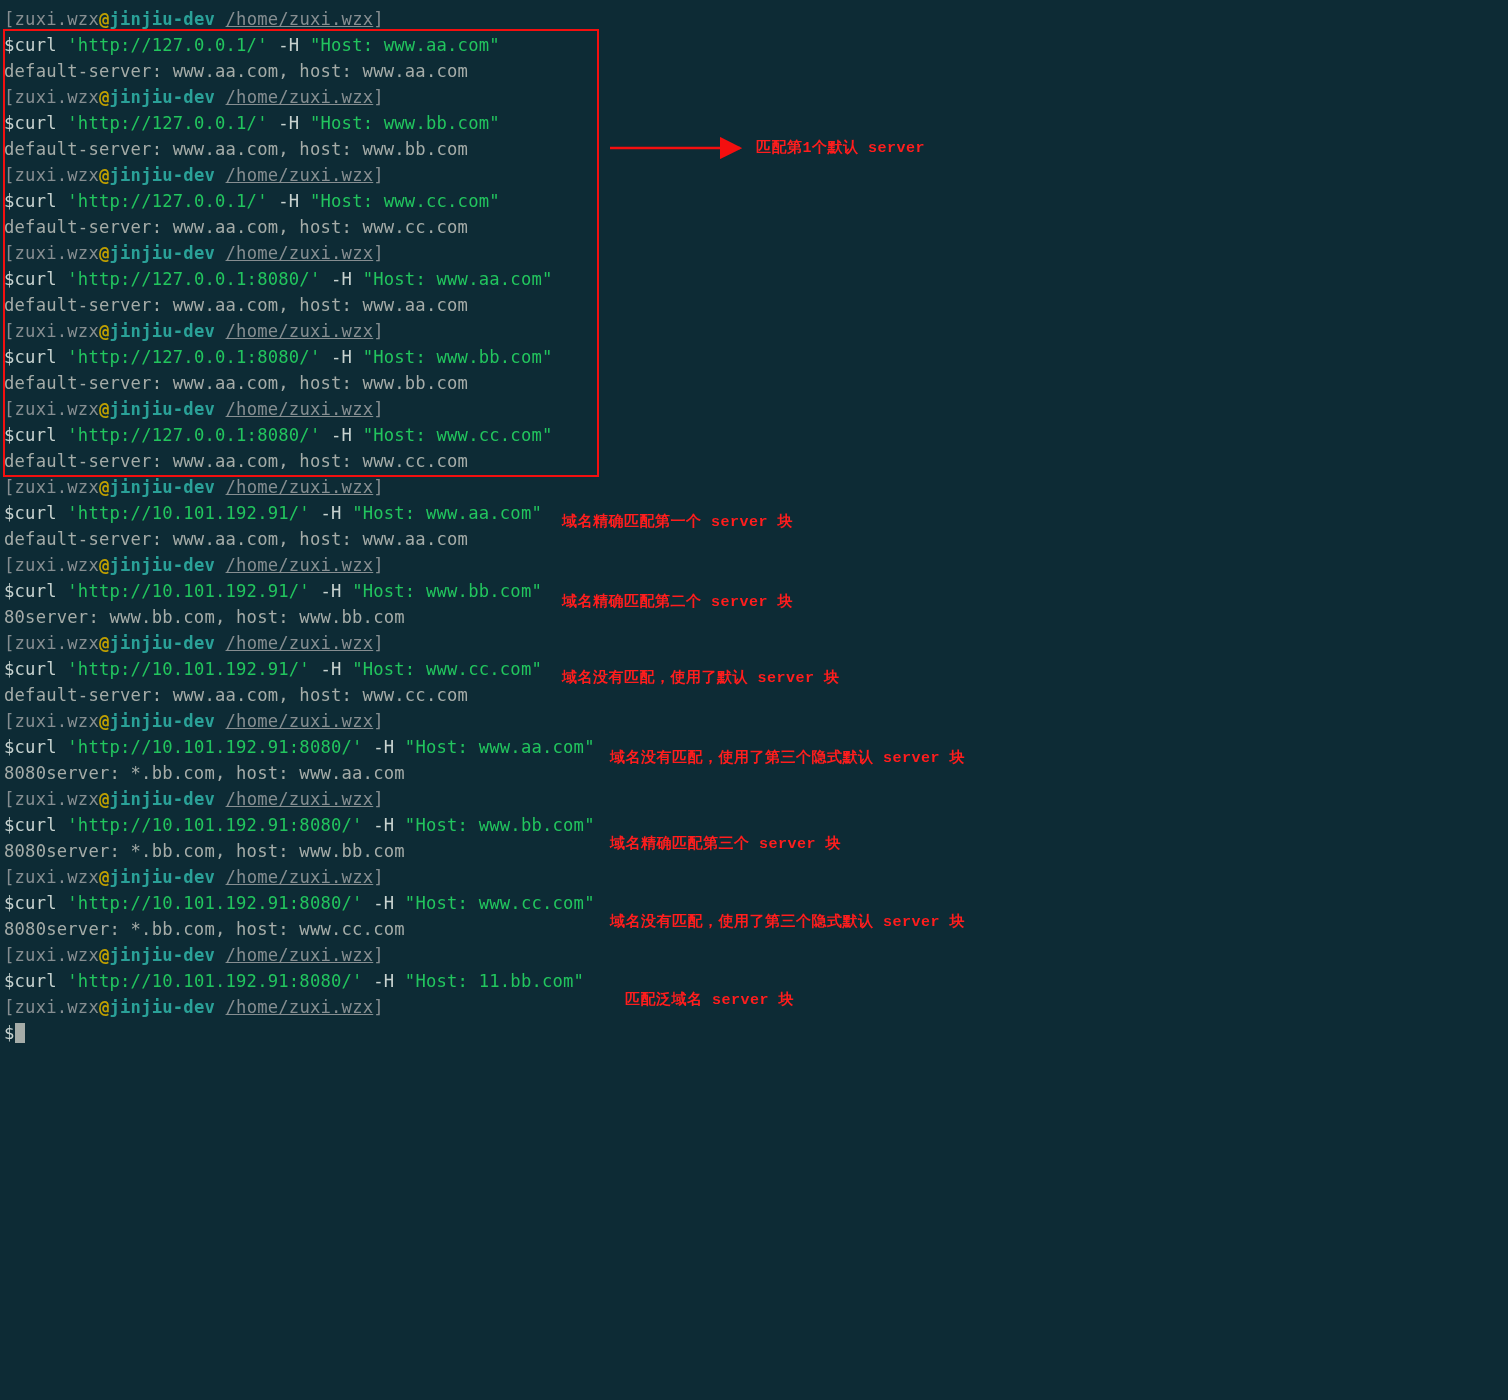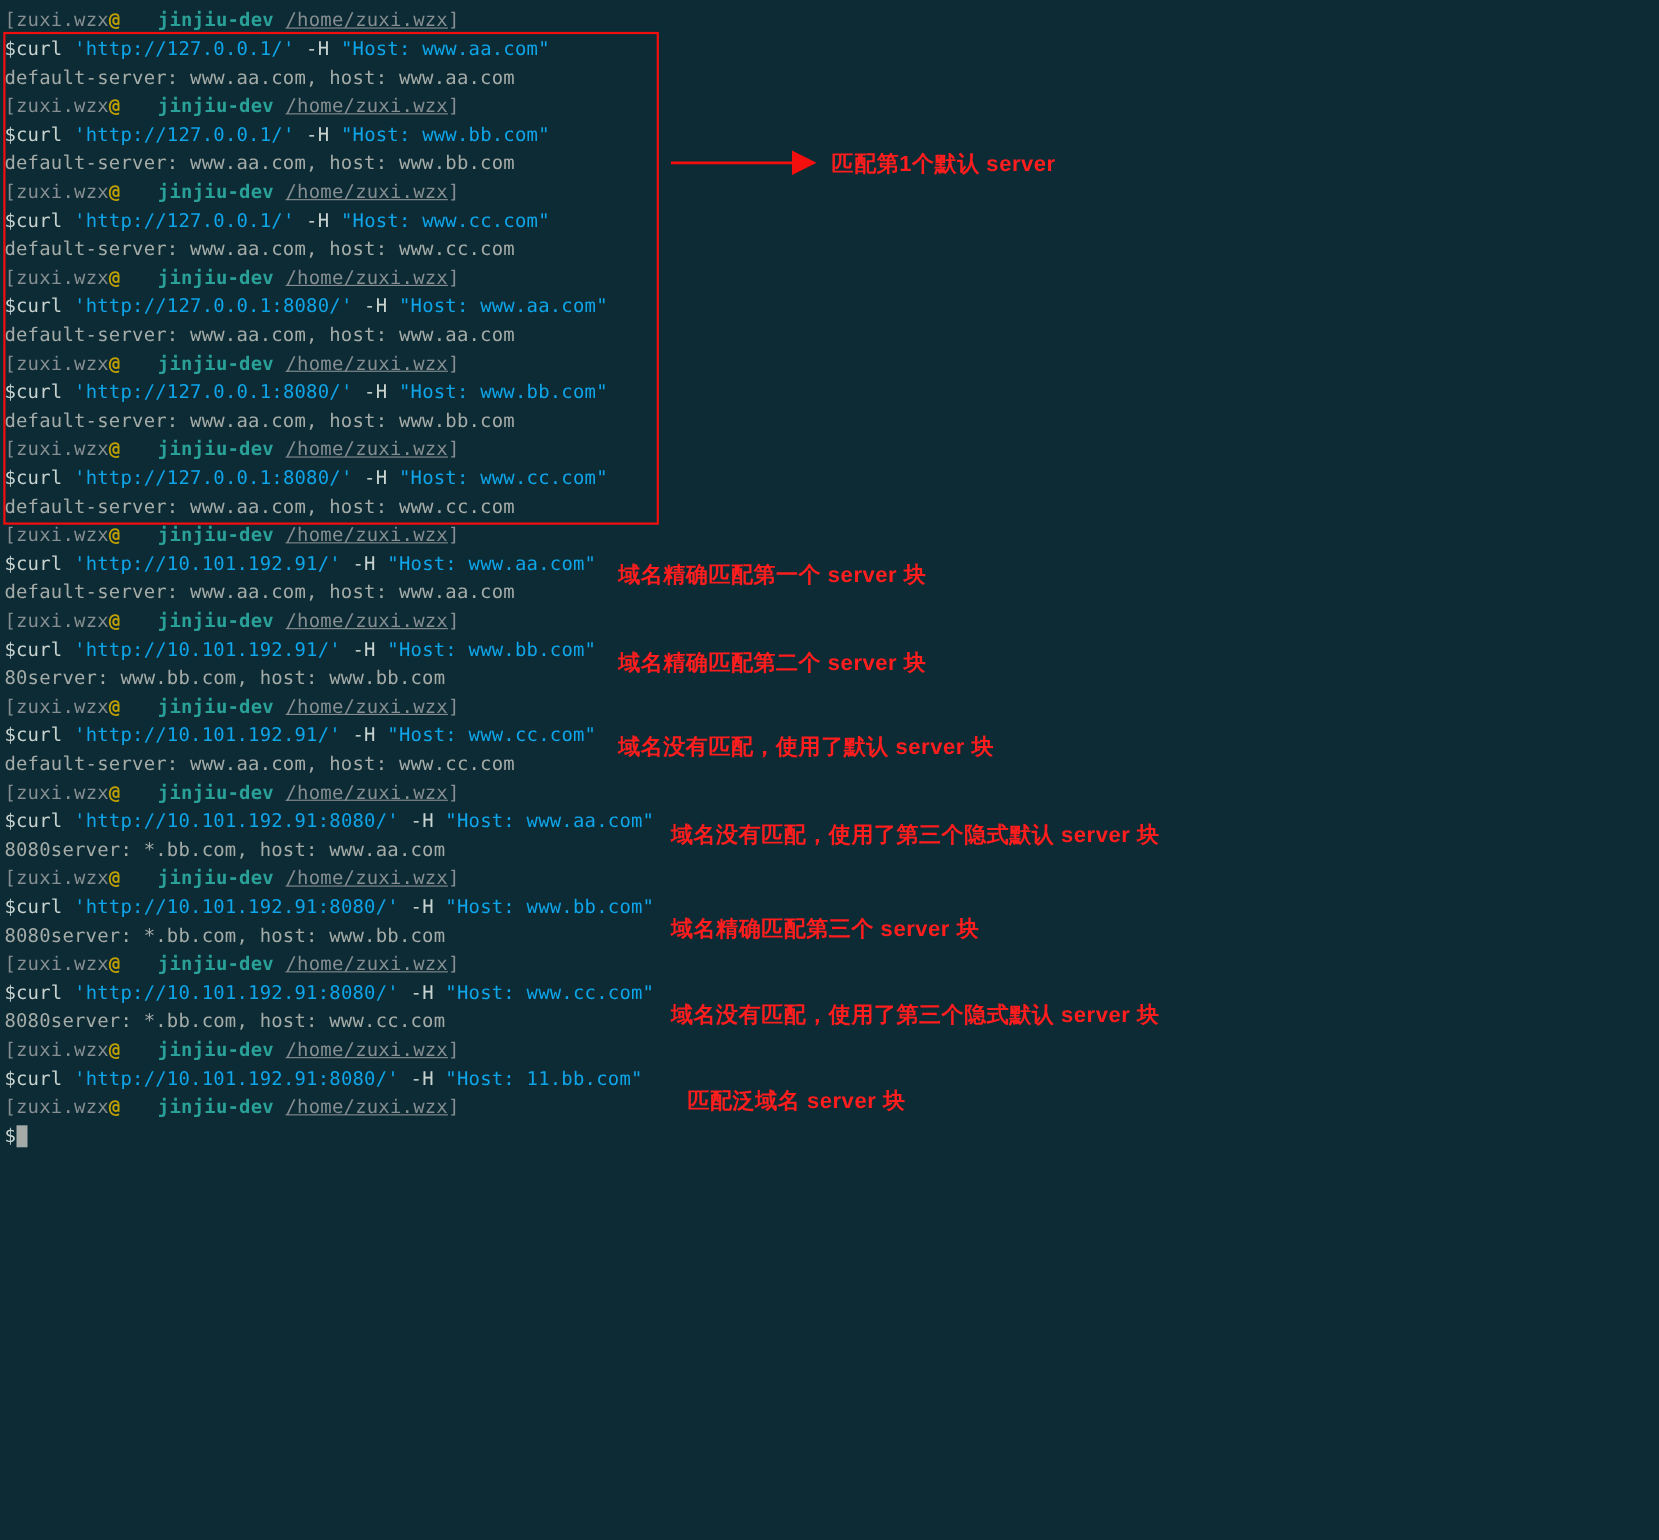--- a/index.html
+++ b/index.html
@@ -14,40 +14,40 @@
     position: relative;
     overflow: hidden;
     line-height: 26px;
   }
   .terminal {
     padding: 6px 4px;
   }
   .line { white-space: pre; }
   .gray { color: #868e91; }
   .yellow { color: #c0a000; font-weight: bold; }
-  .teal { color: #2aa198; font-weight: bold; padding-left: 34px; }
+  .teal { color: #2aa198; font-weight: bold; }
   .path { color: #868e91; text-decoration: underline; text-align: center; }
   .white { color: #c8d3d0; }
-  .cyan { color: #0ea5e9; }
+  .cyan { color: #22c55e; }
   .output { color: #a5aca8; }
 
   .redbox {
     position: absolute;
     border: 2px solid #f40f0f;
     pointer-events: none;
   }
   .arrow-wrap {
     position: absolute;
     pointer-events: none;
   }
   .annotation {
     position: absolute;
     color: #ff1d1d;
-    font-family: Liberation Sans, sans-serif;
-    font-size: 20px;
+    font-family: Liberation Mono, monospace;
+    font-size: 15px;
     font-weight: 700;
     white-space: nowrap;
     letter-spacing: 0.5px;
   }
   .cursor {
     display: inline-block;
     width: 10px;
     height: 20px;
     background: #a5aca8;
     vertical-align: text-bottom;

